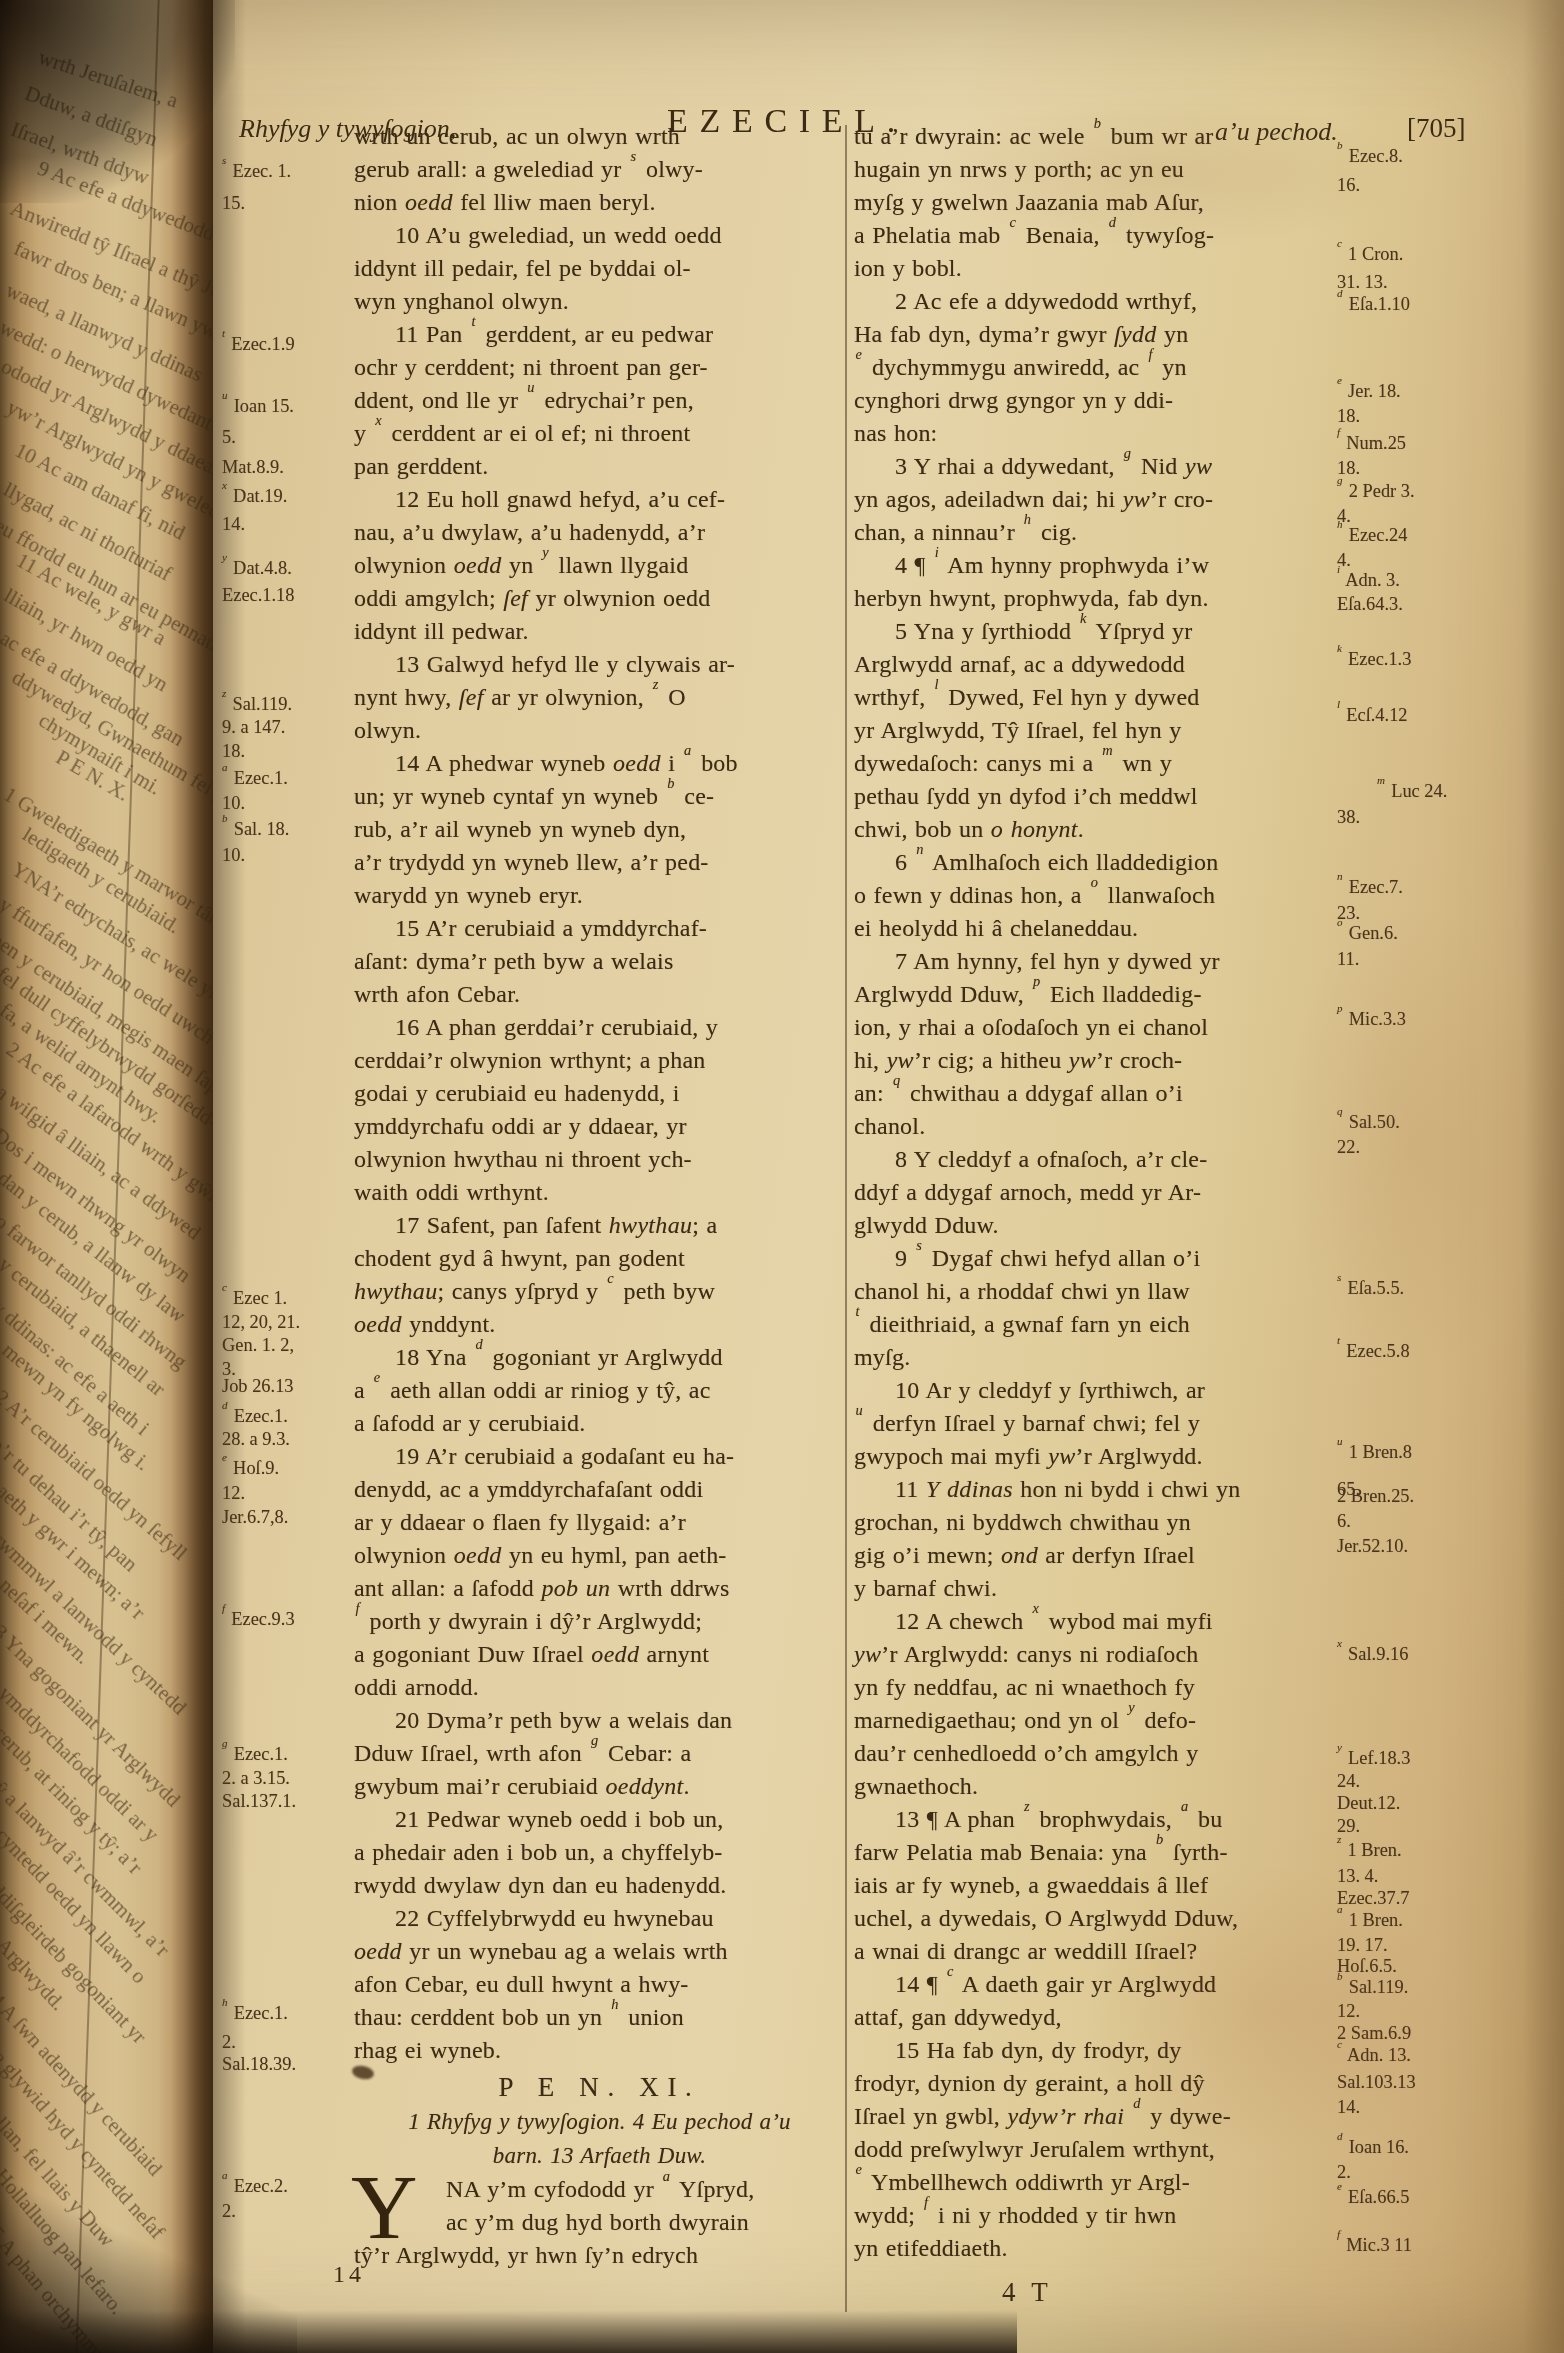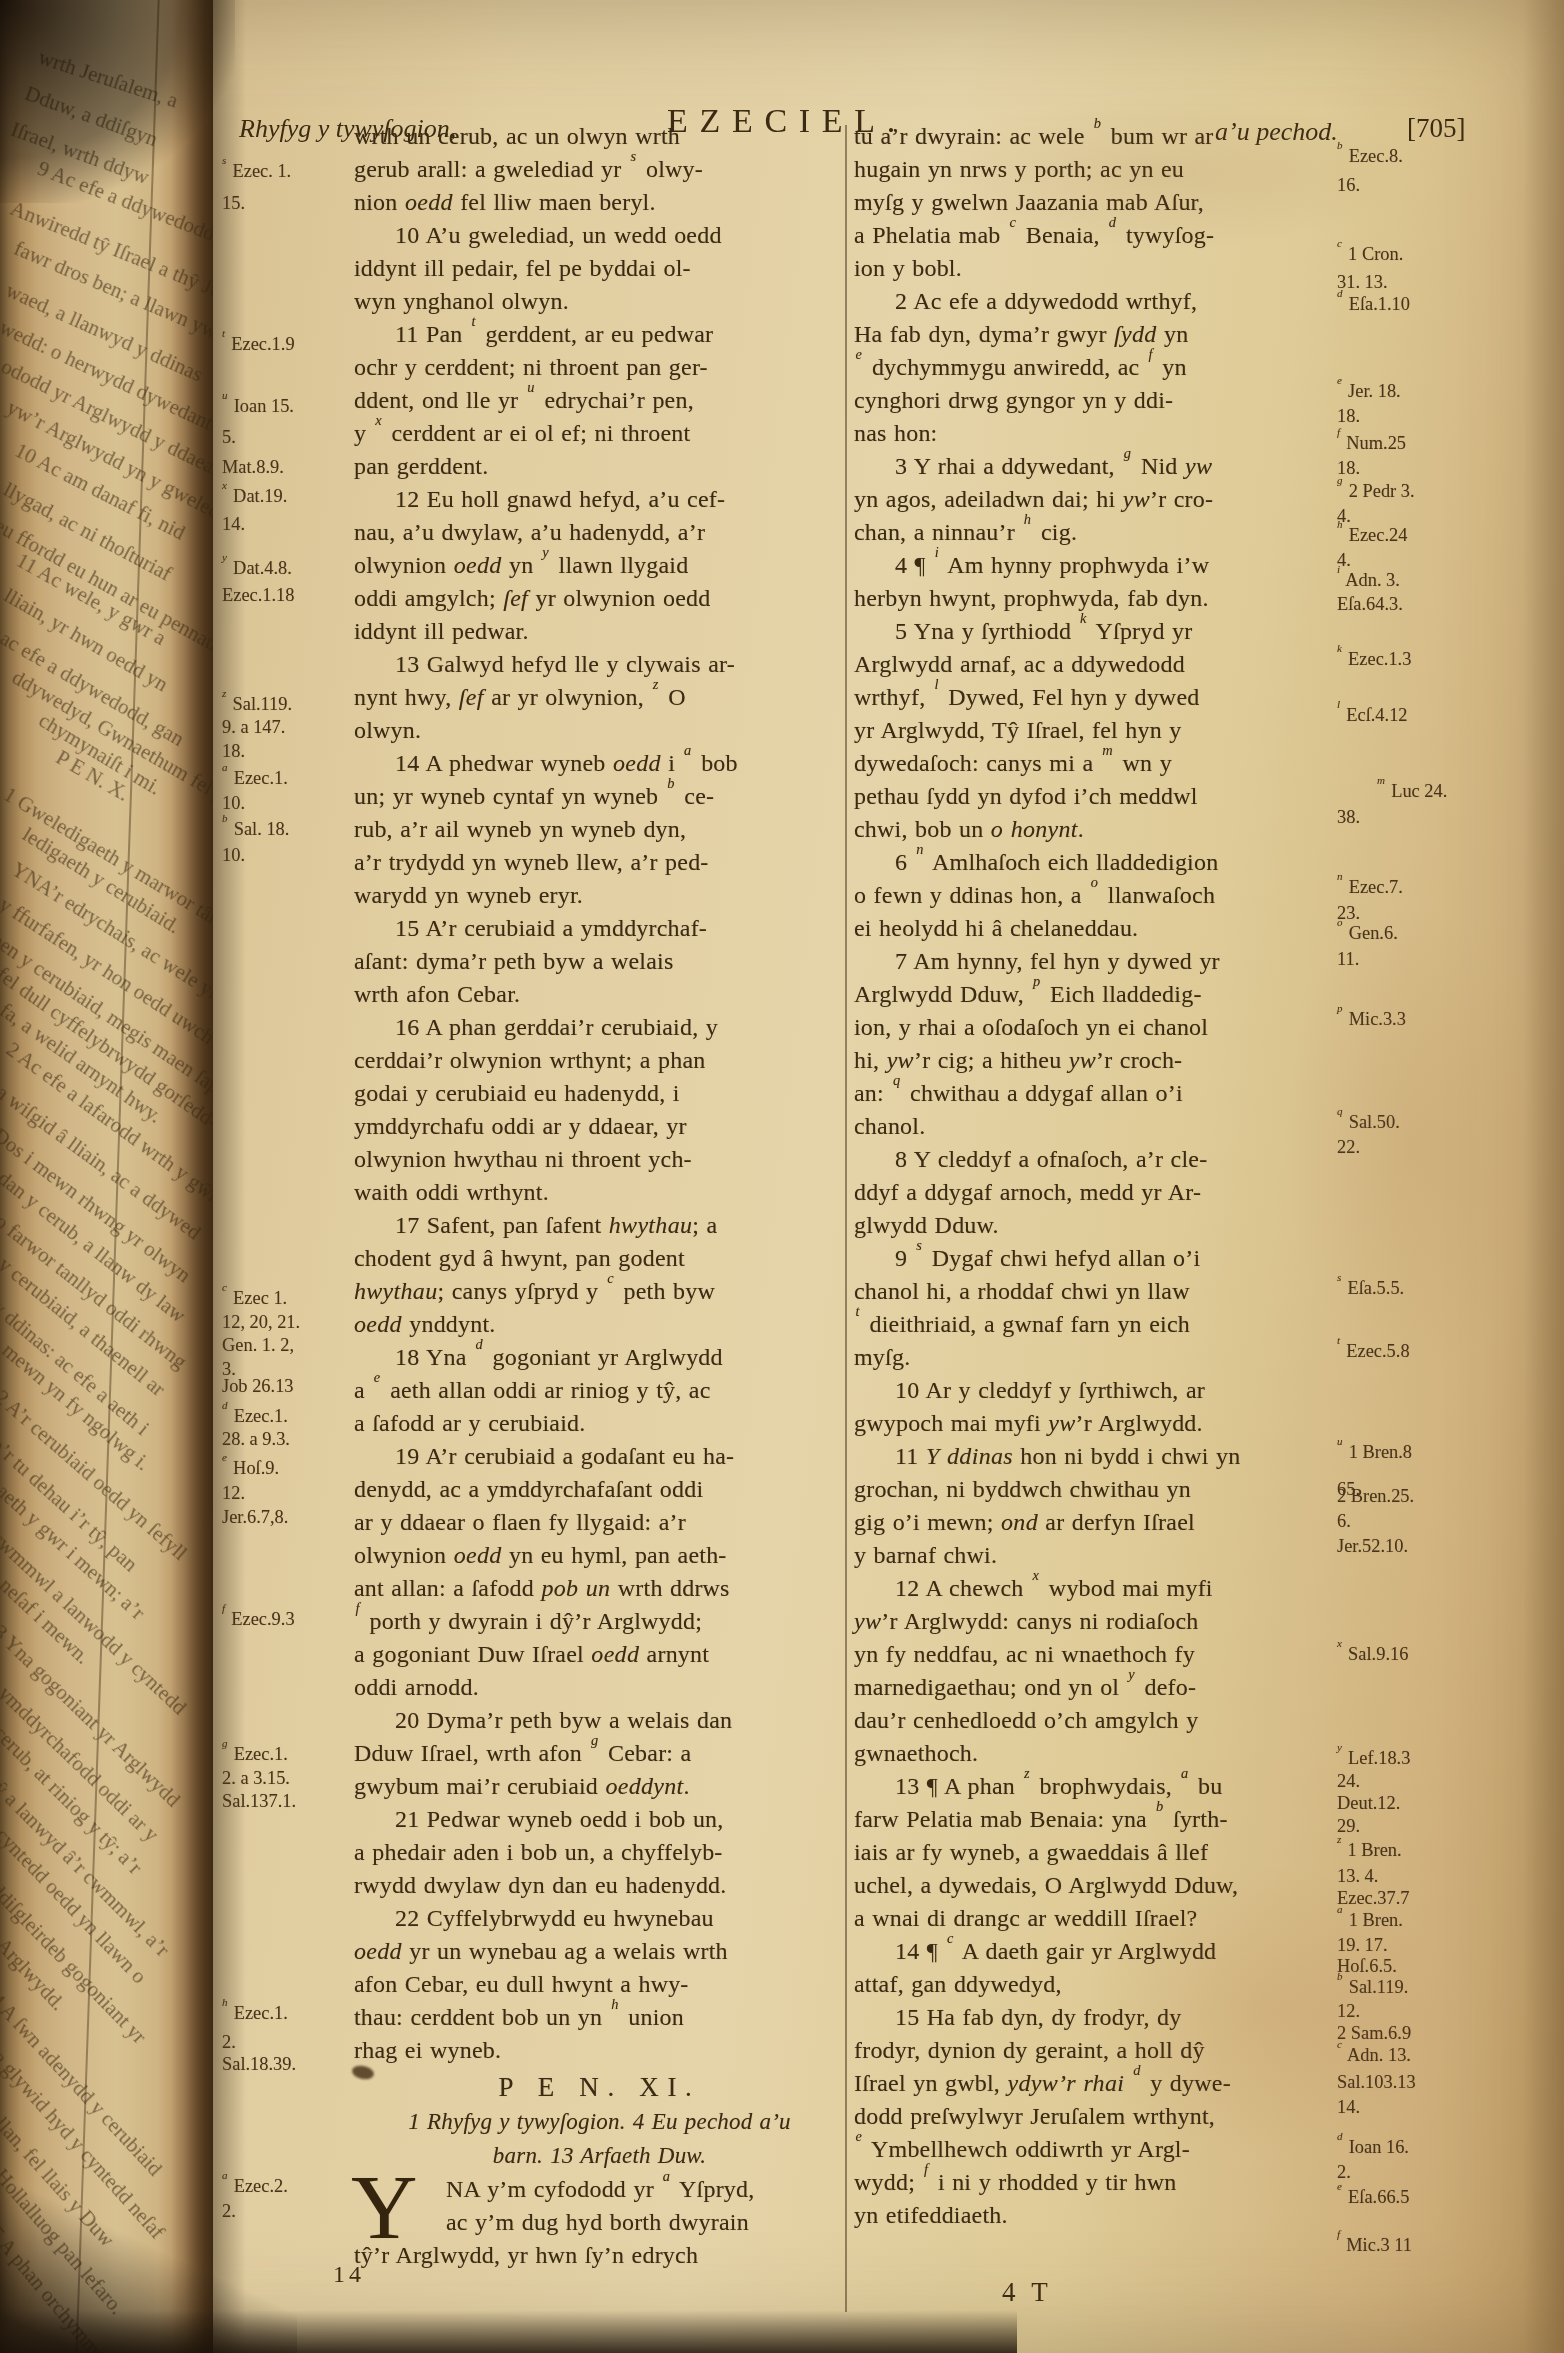--- a/index.html
+++ b/index.html
@@ -265,20 +265,21 @@
       <div class="line">an: <sup>q</sup> chwithau a ddygaf allan o’i</div>
       <div class="line">chanol.</div>
       <div class="line ind">8 Y cleddyf a ofnaſoch, a’r cle-</div>
       <div class="line">ddyf a ddygaf arnoch, medd yr Ar-</div>
       <div class="line">glwydd Dduw.</div>
       <div class="line ind">9 <sup>s</sup> Dygaf chwi hefyd allan o’i</div>
       <div class="line">chanol hi, a rhoddaf chwi yn llaw</div>
       <div class="line"><sup>t</sup> dieithriaid, a gwnaf farn yn eich</div>
       <div class="line">myſg.</div>
       <div class="line ind">10 Ar y cleddyf y ſyrthiwch, ar</div>
+      <div class="line"><sup>u</sup> derfyn Iſrael y barnaf chwi; fel y</div>
       <div class="line">gwypoch mai myfi <i>yw</i>’r Arglwydd.</div>
       <div class="line ind">11 <i>Y ddinas</i> hon ni bydd i chwi yn</div>
       <div class="line">grochan, ni byddwch chwithau yn</div>
       <div class="line">gig o’i mewn; <i>ond</i> ar derfyn Iſrael</div>
       <div class="line">y barnaf chwi.</div>
       <div class="line ind">12 A chewch <sup>x</sup> wybod mai myfi</div>
       <div class="line"><i>yw</i>’r Arglwydd: canys ni rodiaſoch</div>
       <div class="line">yn fy neddfau, ac ni wnaethoch fy</div>
       <div class="line">marnedigaethau; ond yn ol <sup>y</sup> defo-</div>
       <div class="line">dau’r cenhedloedd o’ch amgylch y</div>

